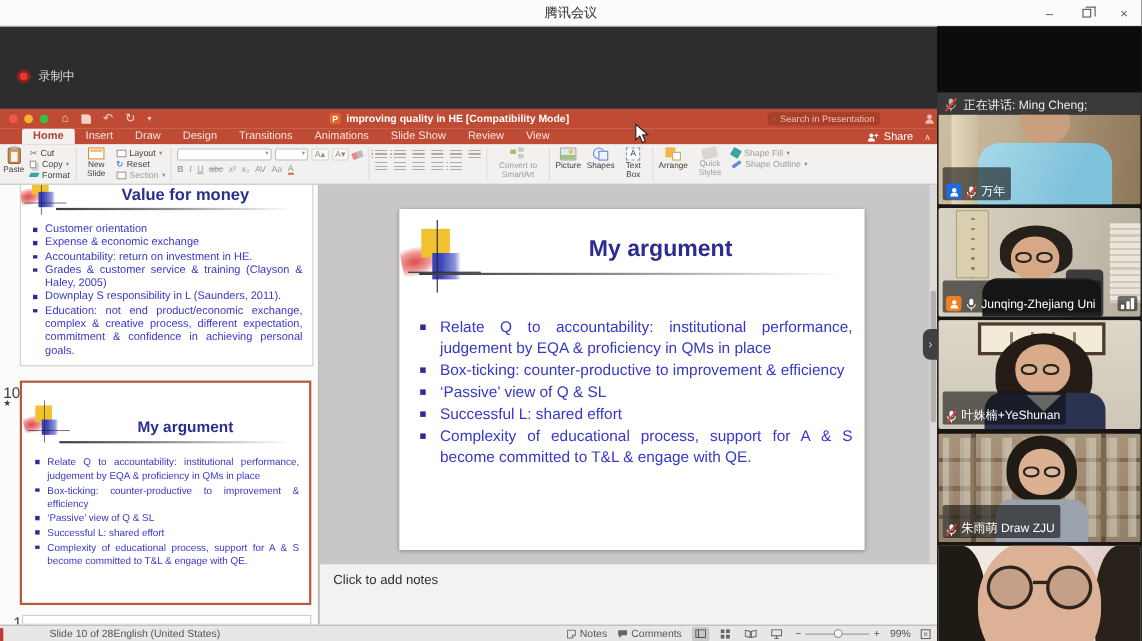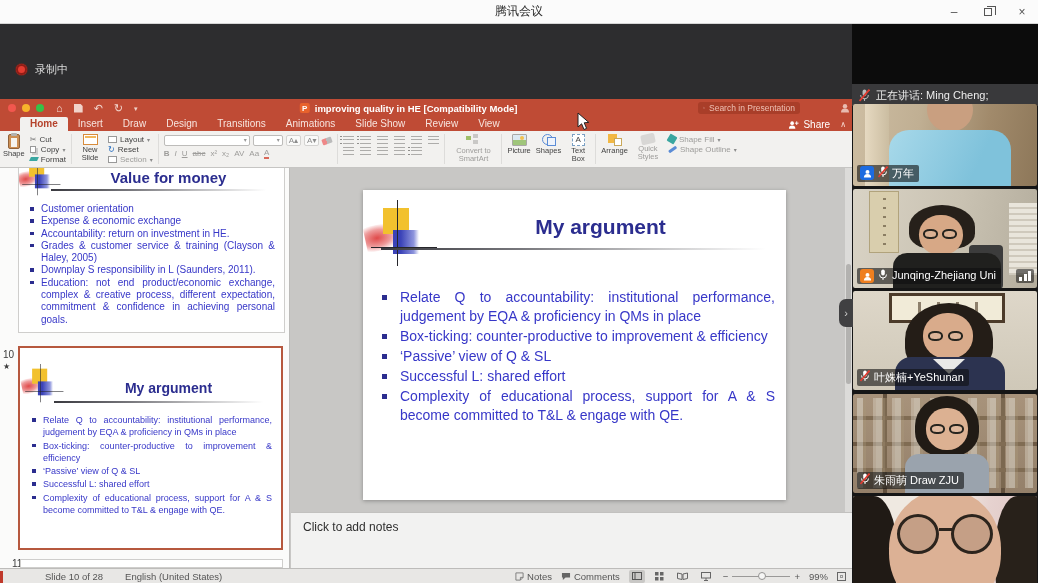--- a/index.html
+++ b/index.html
@@ -86,21 +86,21 @@
 .arr-ic{width:14px;height:12px;position:relative}
 .arr-ic::before{content:"";position:absolute;left:0;top:0;width:9px;height:9px;background:#f2b844}
 .arr-ic::after{content:"";position:absolute;right:0;bottom:0;width:6px;height:6px;background:#fff;border:1px solid #c9a85a}
 .qs-ic{width:14px;height:10px;background:#d8d7d5;border-radius:2px;transform:rotate(-12deg)}
 .sf-ic{width:8px;height:8px;background:#3aa6a0;transform:rotate(30deg);border-radius:1px}
 .so-ic{width:9px;height:2.5px;background:#5b8cd6;transform:rotate(-35deg);border-radius:1px}
 
 
 .ppt-body{position:absolute;left:0;top:69px;width:852px;height:400px;overflow:hidden}
 .thumb-panel{position:absolute;left:0;top:0;width:290px;height:400px;background:#fbfbfa;border-right:1px solid #bcbbb9;overflow:hidden}
-.gutter{position:absolute;color:#3c3c3c;font-size:10px}
+.gutter{position:absolute;color:#3c3c3c;font-size:14px}
 .thumb{position:absolute;background:#fff;border:1px solid #cfcecc;overflow:hidden}
 .thumb.selected{border:2px solid #b6583e}
 .editor{position:absolute;left:291px;top:0;width:561px;height:400px;background:#c8c7c5}
 .v-scroll{position:absolute;right:0;top:0;width:7px;height:344px;background:#dcdbd9}
 .v-scroll .vthumb{position:absolute;left:1px;right:1px;top:96px;height:120px;border-radius:3px;background:#b3b2b0}
 
 
 .slide{position:absolute;left:72px;top:22px;width:423px;height:310px;background:#fff;box-shadow:0 1px 4px rgba(0,0,0,.3)}
 .logo{position:absolute;width:70px;height:70px}
 .logo .pink{position:absolute;left:-4px;top:24px;width:34px;height:26px;background:radial-gradient(ellipse at 35% 50%,#e04a4a 0%,rgba(224,74,74,.55) 45%,rgba(224,74,74,0) 75%);transform:rotate(-12deg)}
@@ -135,21 +135,21 @@
 .t10 .title-rule{left:34px;width:216px;top:53px;height:1.5px}
 .t10 ul.bullets{left:9px;top:66px;width:243px;font-size:9px;line-height:12.3px}
 .t10 ul.bullets li{padding-left:14px;margin-bottom:1px}
 .t10 ul.bullets li::before{left:3px;top:4px;width:3.5px;height:3.5px}
 .t11{left:20px;top:391px;width:263px;height:9px}
 
 
 .notes{position:absolute;left:0;right:0;top:344px;height:56px;background:#f2f2f1;border-top:1px solid #c2c1bf;padding:7px 0 0 12px}
 .notes span{font-size:12px;color:#2f2f2f}
 .ppt-status{position:absolute;left:0;bottom:0;width:852px;height:15px;background:#e8e7e5;border-top:1px solid #bdbcba;display:flex;align-items:center;font-size:9.5px;color:#555}
-.status-left{display:flex;gap:22px;padding-left:45px;white-space:nowrap}
+.status-left{display:flex;padding-left:45px;white-space:nowrap}
 .status-right{position:absolute;right:6px;display:flex;align-items:center;gap:9px;color:#555}
 .sr-item{display:flex;align-items:center;gap:3px}
 .viewbtns{display:flex;align-items:center;gap:7px}
 .vb{display:flex;align-items:center;justify-content:center;width:16px;height:13px;border-radius:2px}
 .vb.active{background:#c9c8c6}
 .zoomctl{display:flex;align-items:center;gap:4px}
 .ztrack{position:relative;width:58px;height:1px;background:#9a9998}
 .zknob{position:absolute;left:26px;top:-4px;width:8px;height:8px;border-radius:50%;background:#f6f6f5;border:1px solid #949392}
 .fit-ic{width:9px;height:9px;border:1px solid #666;position:relative}
 .fit-ic::before{content:"";position:absolute;left:2px;top:2px;right:2px;bottom:2px;border:1px solid #999}
@@ -191,21 +191,21 @@
 .s4 .hair{position:absolute;left:62px;top:2px;width:64px;height:60px;border-radius:50% 50% 40% 40%;background:#211b15}
 .s4 .face{position:absolute;left:73px;top:14px;width:42px;height:42px;border-radius:48%;background:#dcb192}
 .s4 .glasses{position:absolute;left:77px;top:30px;display:flex;gap:4px}
 .s4 .shirt{position:absolute;left:52px;top:60px;width:84px;height:40px;border-radius:14px 14px 0 0;background:#9aa3ad}
 .s5{background:linear-gradient(100deg,#efe9e1 0 52%,#e6d2cf 68%,#dcc2c0 100%)}
 .s5 .hairL{position:absolute;left:-8px;top:0;width:52px;height:120px;background:#201a15;border-radius:0 45% 40% 0}
 .s5 .hairR{position:absolute;right:-8px;top:0;width:50px;height:120px;background:#28211a;border-radius:45% 0 0 40%}
 .s5 .face5{position:absolute;left:36px;top:-6px;width:112px;height:122px;border-radius:48%;background:#dcb195}
 .s5 .lens5{position:absolute;width:42px;height:40px;border:3px solid #2c241d;border-radius:50%;background:rgba(120,95,80,.22)}
 .s5 .bridge{position:absolute;left:86px;top:32px;width:14px;height:3px;background:#2c241d}
-.plabel{position:absolute;left:4px;bottom:4px;display:flex;align-items:flex-start;gap:4px;background:rgba(15,15,15,.6);border-radius:2px;padding:1px 5px 1px 3px;color:#fff;font-size:11px;max-width:168px;white-space:nowrap;overflow:hidden}
+.plabel{position:absolute;left:4px;bottom:4px;display:flex;align-items:flex-end;gap:4px;background:rgba(15,15,15,.6);border-radius:2px;padding:14px 5px 1px 3px;color:#fff;font-size:11px;max-width:168px;white-space:nowrap;overflow:hidden}
 .badge{width:14px;height:14px;border-radius:3px;display:flex;align-items:center;justify-content:center;flex:none}
 .badge.blue{background:#1d6be0}.badge.orange{background:#ef7f1f}
 .signal{position:absolute;right:3px;bottom:5px;display:flex;align-items:flex-end;gap:1.5px;background:rgba(15,15,15,.55);padding:2px 3px;border-radius:2px}
 .signal i{display:block;width:3px;background:#fff}
 .collapse-btn{position:absolute;left:839px;top:299px;width:14px;height:28px;background:#404042;border-radius:7px 0 0 7px;display:flex;align-items:center;justify-content:center;color:#cfcfcf;font-size:11px}
 .corner-red{position:absolute;left:0;top:571px;width:3px;height:12px;background:#c0392b}
 .cursor{position:absolute;left:577px;top:112px;pointer-events:none}
 </style>
 </head>
 <body>
@@ -276,21 +276,21 @@
             <line x1="7.5" y1="3" x2="11.5" y2="3" stroke="#fff"></line>
           </svg>
         <span>Share</span>
         <span class="share-caret">∧</span>
       </div>
     </div>
 
     <div class="ribbon">
       <div class="rgroup bigbtn">
         <span class="clip"></span>
-        <span>Shape</span>
+        <span>Paste</span>
       </div>
       <div class="col3">
         <div class="row">
             <span class="scis">✂</span>
             <span>Cut</span>
           </div>
         <div class="row">
             <span class="pages"></span>
             <span>Copy</span>
             <span class="caret">▾</span>

